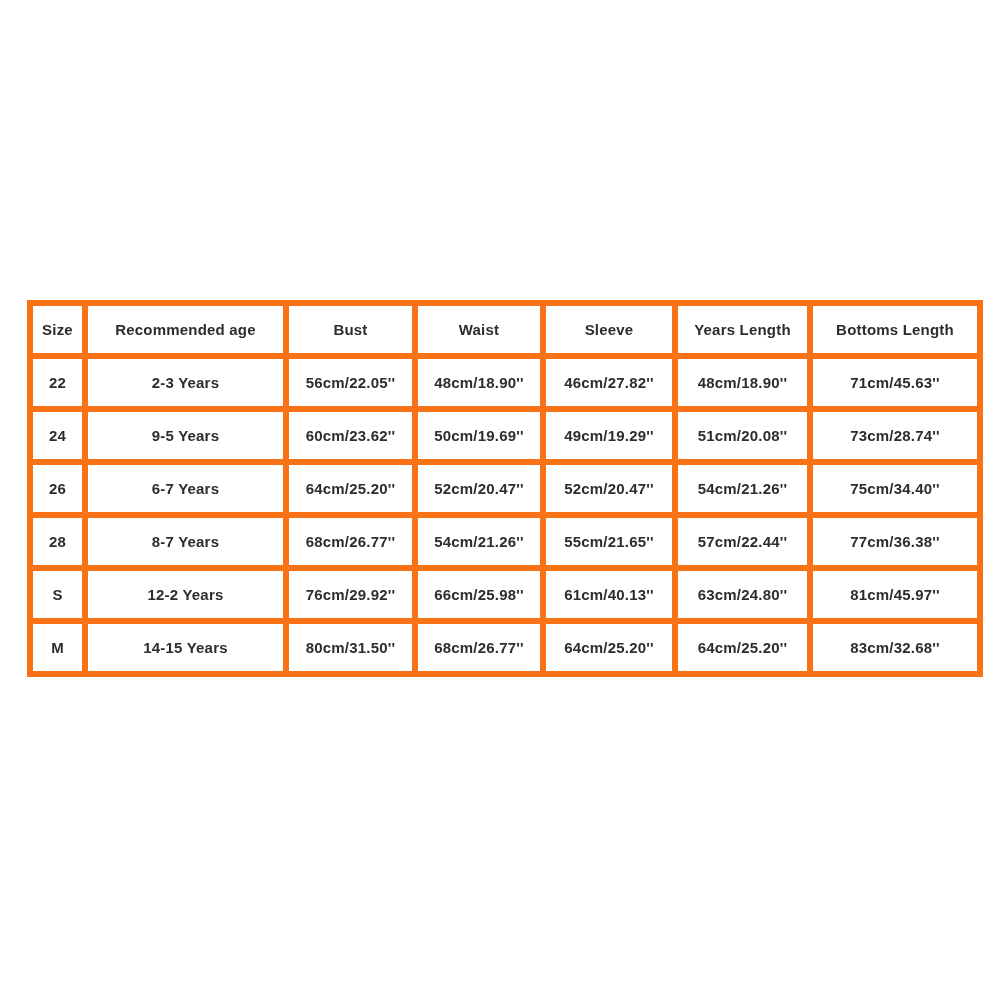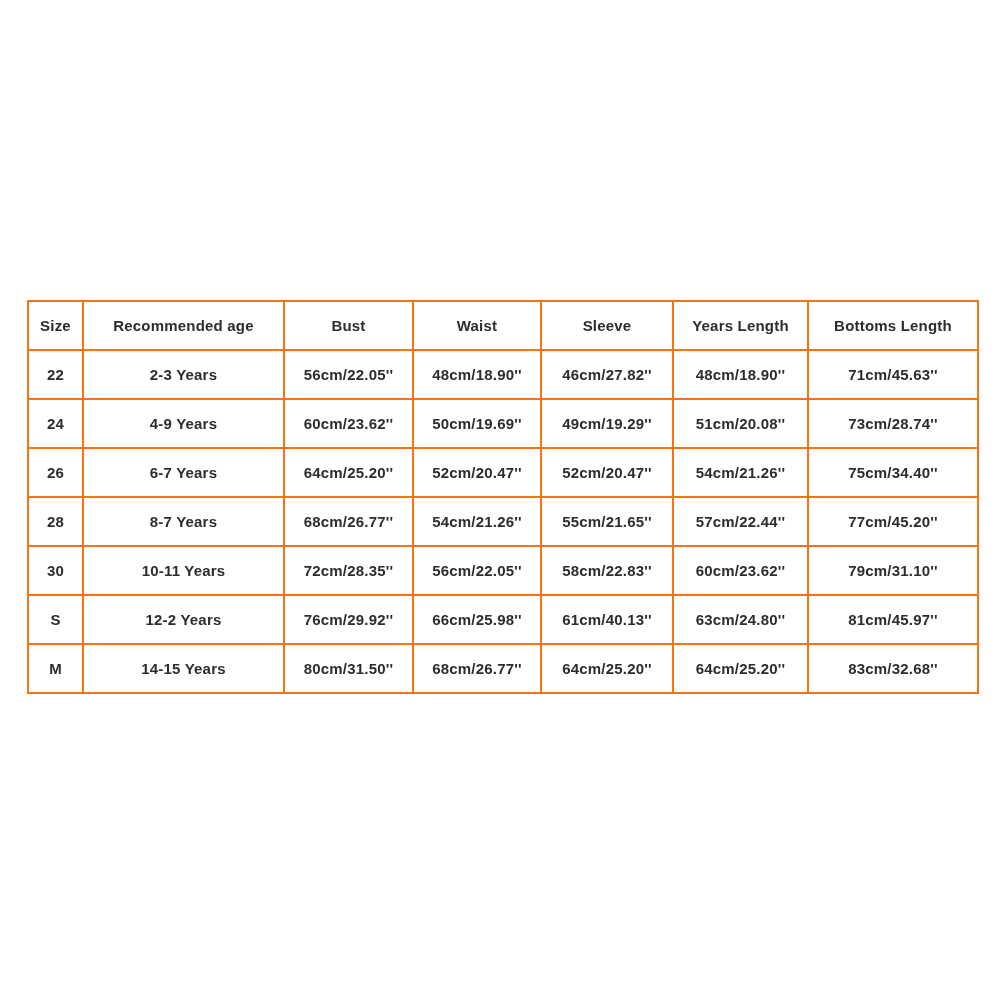--- a/index.html
+++ b/index.html
@@ -19,21 +19,21 @@
     position: absolute;
     left: 27px;
     top: 300px;
   }
   table.size-chart {
     border-collapse: collapse;
     table-layout: fixed;
   }
   table.size-chart th,
   table.size-chart td {
-    border: 2px solid #f97316;
+    border: 6px solid #f97316;
     text-align: center;
     vertical-align: middle;
     font-weight: bold;
     font-size: 15px;
     color: #2d2d2d;
     height: 47px;
     padding: 0 4px;
     letter-spacing: 0.2px;
     white-space: nowrap;
     overflow: hidden;
@@ -70,21 +70,21 @@
             <td>22</td>
             <td>2-3 Years</td>
             <td>56cm/22.05''</td>
             <td>48cm/18.90''</td>
             <td>46cm/27.82''</td>
             <td>48cm/18.90''</td>
             <td>71cm/45.63''</td>
           </tr>
           <tr>
             <td>24</td>
-            <td>4-9 Years</td>
+            <td>9-5 Years</td>
             <td>60cm/23.62''</td>
             <td>50cm/19.69''</td>
             <td>49cm/19.29''</td>
             <td>51cm/20.08''</td>
             <td>73cm/28.74''</td>
           </tr>
           <tr>
             <td>26</td>
             <td>6-7 Years</td>
             <td>64cm/25.20''</td>
@@ -93,30 +93,21 @@
             <td>54cm/21.26''</td>
             <td>75cm/34.40''</td>
           </tr>
           <tr>
             <td>28</td>
             <td>8-7 Years</td>
             <td>68cm/26.77''</td>
             <td>54cm/21.26''</td>
             <td>55cm/21.65''</td>
             <td>57cm/22.44''</td>
-            <td>77cm/45.20''</td>
-          </tr>
-          <tr>
-            <td>30</td>
-            <td>10-11 Years</td>
-            <td>72cm/28.35''</td>
-            <td>56cm/22.05''</td>
-            <td>58cm/22.83''</td>
-            <td>60cm/23.62''</td>
-            <td>79cm/31.10''</td>
+            <td>77cm/36.38''</td>
           </tr>
           <tr>
             <td>S</td>
             <td>12-2 Years</td>
             <td>76cm/29.92''</td>
             <td>66cm/25.98''</td>
             <td>61cm/40.13''</td>
             <td>63cm/24.80''</td>
             <td>81cm/45.97''</td>
           </tr>

